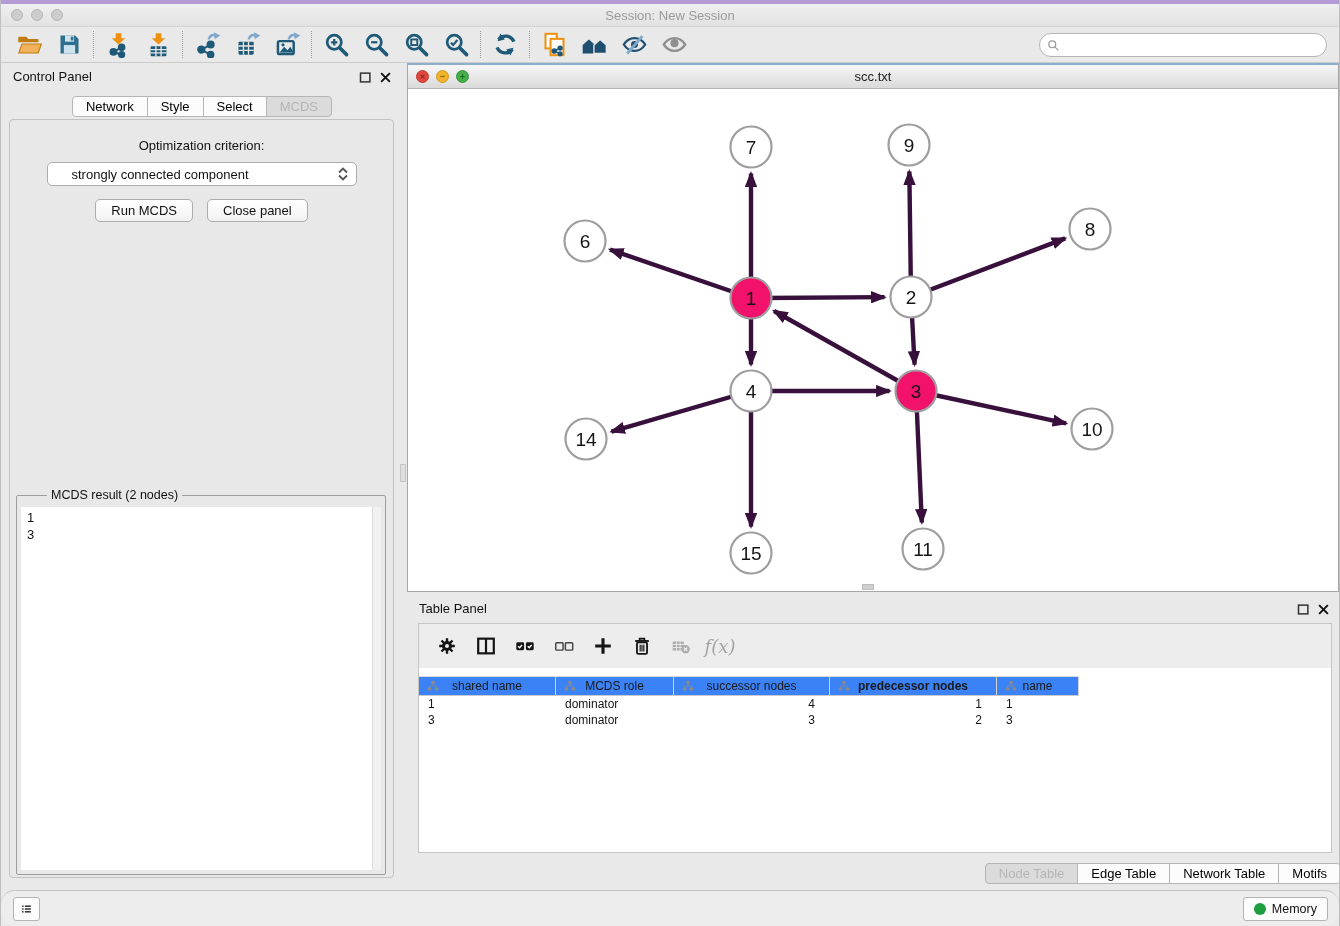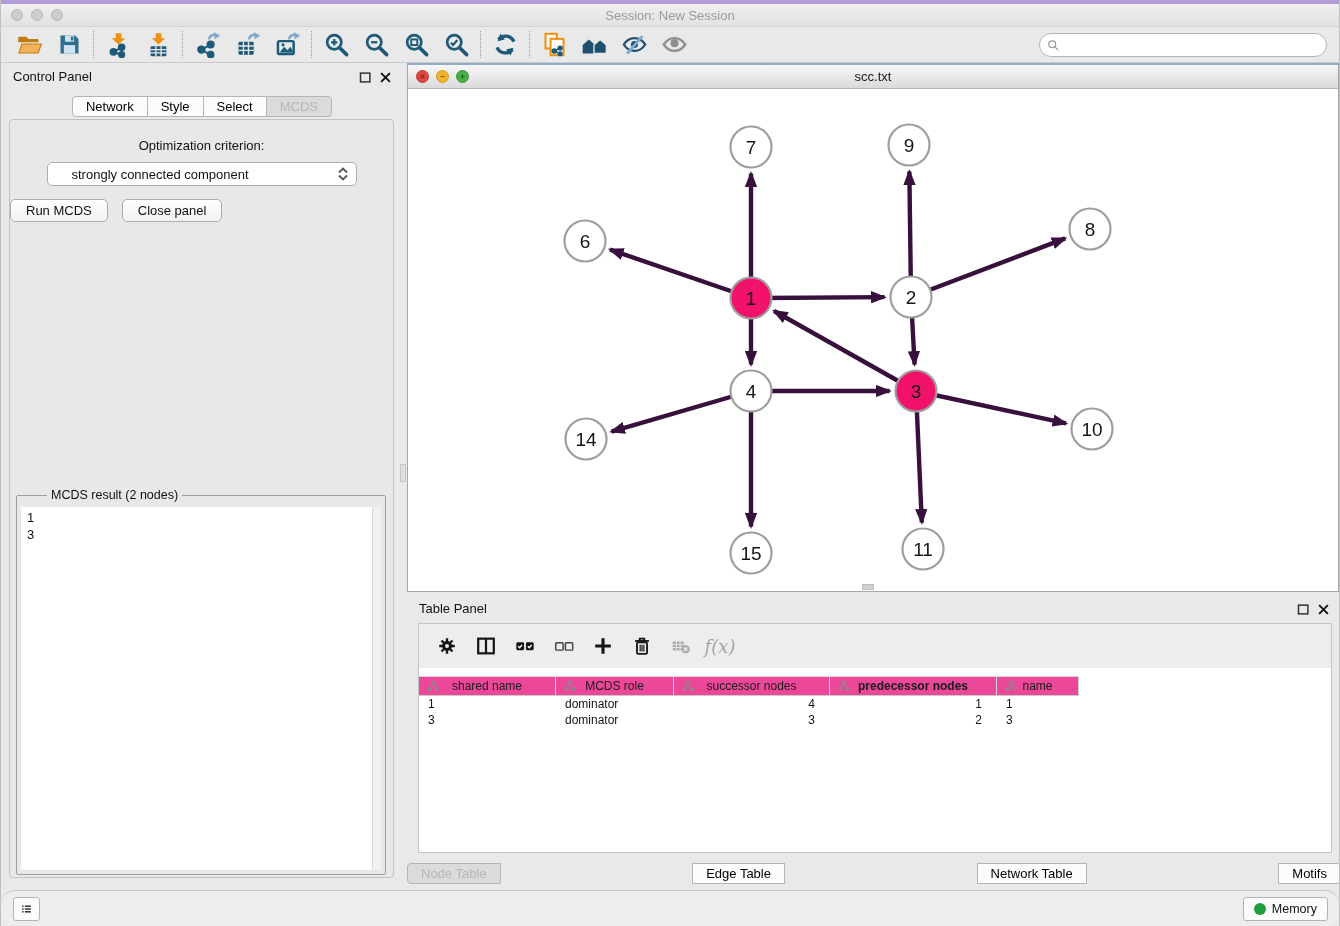--- a/index.html
+++ b/index.html
@@ -38,21 +38,21 @@
   .tab:first-child{border-radius:4px 0 0 4px;}
   .tab:last-child{border-radius:0 4px 4px 0;}
   .tab.selected{background:#DBDBDB;color:#B6B6B6;}
   .cp-box{position:absolute;left:8px;right:9px;top:56px;bottom:12px;border:1px solid #C2C2C2;
           border-radius:4px;background:#E8E8E8;}
   .opt-label{margin-top:18px;text-align:center;font-size:13px;color:#111;}
   .combo{position:relative;margin:9px auto 0;width:310px;height:24px;background:#FFF;
          border:1px solid #ADADAD;border-radius:5px;display:flex;align-items:center;}
   .combo .val{padding-left:24px;font-size:13px;color:#111;}
   .combo .chev{position:absolute;right:5px;top:3px;width:16px;height:16px;}
-  .btn-row{margin-top:13px;display:flex;gap:14px;}
+  .btn-row{margin-top:13px;display:flex;justify-content:center;gap:14px;}
   .pbtn{height:23px;padding:0 15px;background:linear-gradient(#FFFFFF,#F1F1F1);border:1px solid #ACACAC;
         border-radius:5px;font-size:13px;color:#111;font-family:"Liberation Sans",sans-serif;cursor:default;}
   .groupbox{position:absolute;left:6px;right:7px;top:375px;bottom:2px;border:1px solid #9E9E9E;border-radius:2px;}
   .groupbox .legend{position:absolute;top:-8px;left:6px;background:#E8E8E8;padding:0 4px;font-size:12.5px;color:#111;margin-left:24px;}
   .groupbox .txt{position:absolute;left:4px;right:4px;top:11px;bottom:4px;background:#FFF;overflow:hidden;}
   .txt .line{padding:0 6px;font-size:13px;line-height:17px;color:#111;}
   .txt .line:first-child{padding-top:2px;}
   .vscroll{position:absolute;right:0;top:0;bottom:0;width:9px;background:#F1F1F1;border-left:1px solid #DCDCDC;}
   
   .netwin{position:absolute;left:406px;top:63px;width:932px;height:529px;background:#FFF;
@@ -70,29 +70,29 @@
   .grip{position:absolute;left:454px;top:495px;width:12px;height:6px;background:#CFCFCF;border:1px solid #BDBDBD;}
   .vsplit{position:absolute;left:399px;top:464px;width:6px;height:18px;background:#DEDEDE;border:1px solid #C6C6C6;}
   
   .tpanel{position:absolute;left:406px;top:595px;width:934px;height:295px;}
   .tp-inner{position:absolute;left:11px;right:9px;top:28px;height:230px;background:#FFF;border:1px solid #C5C5C5;}
   .tp-toolbar{height:44px;background:#EDEDED;display:flex;align-items:center;padding-left:14px;gap:11px;}
   .tp-btn{width:28px;height:28px;border:none;background:transparent;display:flex;align-items:center;
           justify-content:center;padding:0;}
   .tp-btn svg{width:22px;height:22px;}
   .fx{font-family:"DejaVu Serif",serif;font-style:italic;font-size:18px;color:#A3A3A3;}
-  .thead{margin-top:8px;display:inline-flex;border-top:1px solid #D8D8D8;border-bottom:1px solid #C9C9C9;background:#ec4899;}
+  .thead{margin-top:8px;display:inline-flex;border-top:1px solid #D8D8D8;border-bottom:1px solid #C9C9C9;background:#3b82f6;}
   .th{position:relative;height:18px;display:flex;align-items:center;justify-content:center;
       font-size:12px;color:#1A1A1A;border-right:1px solid #D2D2D2;}
   .th .th-ic{position:absolute;left:8px;top:3px;width:12px;height:12px;}
   .tr{display:flex;height:16px;align-items:center;}
   .td{font-size:12px;color:#141414;overflow:hidden;white-space:nowrap;}
   .td.a-left{text-align:left;padding-left:9px;}
   .td.a-right{text-align:right;padding-right:15px;}
-  .tp-tabs{position:absolute;left:0;right:0;top:268px;display:flex;justify-content:space-between;}
+  .tp-tabs{position:absolute;left:0;right:0;top:268px;display:flex;justify-content:flex-end;}
   
   .statusbar{position:absolute;left:0;top:890px;width:100%;height:36px;background:#EDEDED;border-top:1px solid #C5C5C5;border-radius:14px;}
   .sb-list{position:absolute;left:12px;top:6px;width:27px;height:24px;background:#FCFCFC;
            border:1px solid #B3B3B3;border-radius:3px;display:flex;align-items:center;justify-content:center;}
   .sb-list svg{width:18px;height:18px;}
   .sb-mem{position:absolute;right:11px;top:6px;height:24px;background:#FCFCFC;border:1px solid #B3B3B3;
           border-radius:3px;display:flex;align-items:center;gap:6px;padding:0 10px;font-size:12.5px;color:#111;}
   .mem-dot{width:12px;height:12px;border-radius:50%;}
 </style>
 </head>

